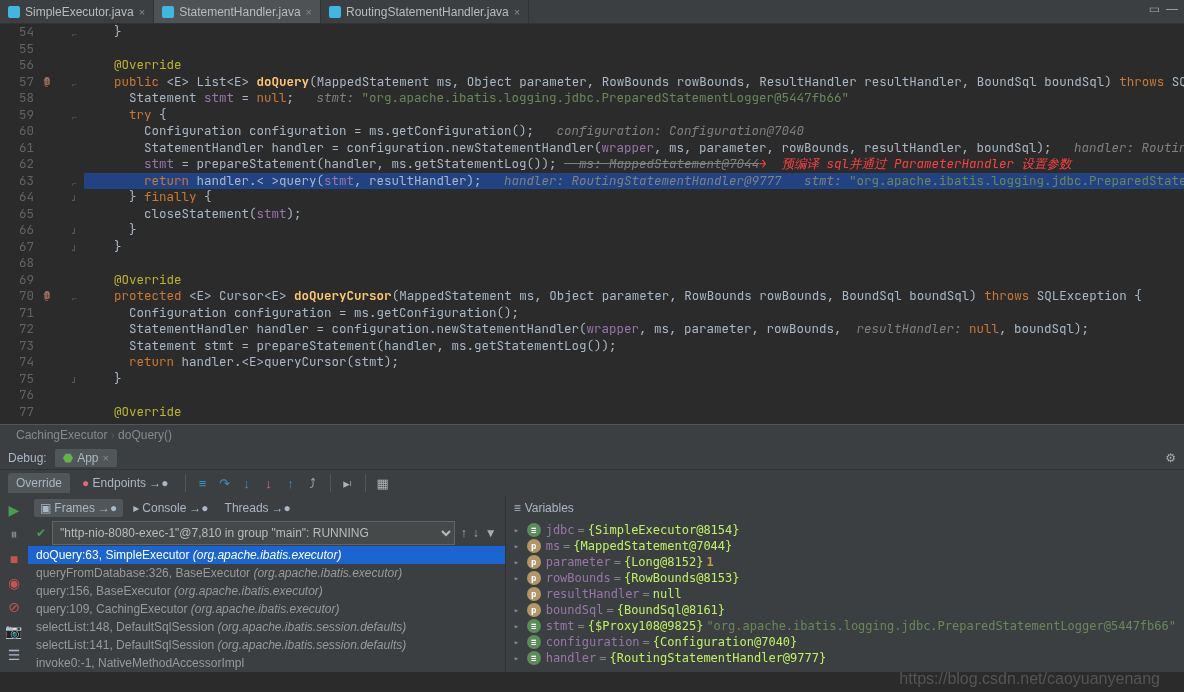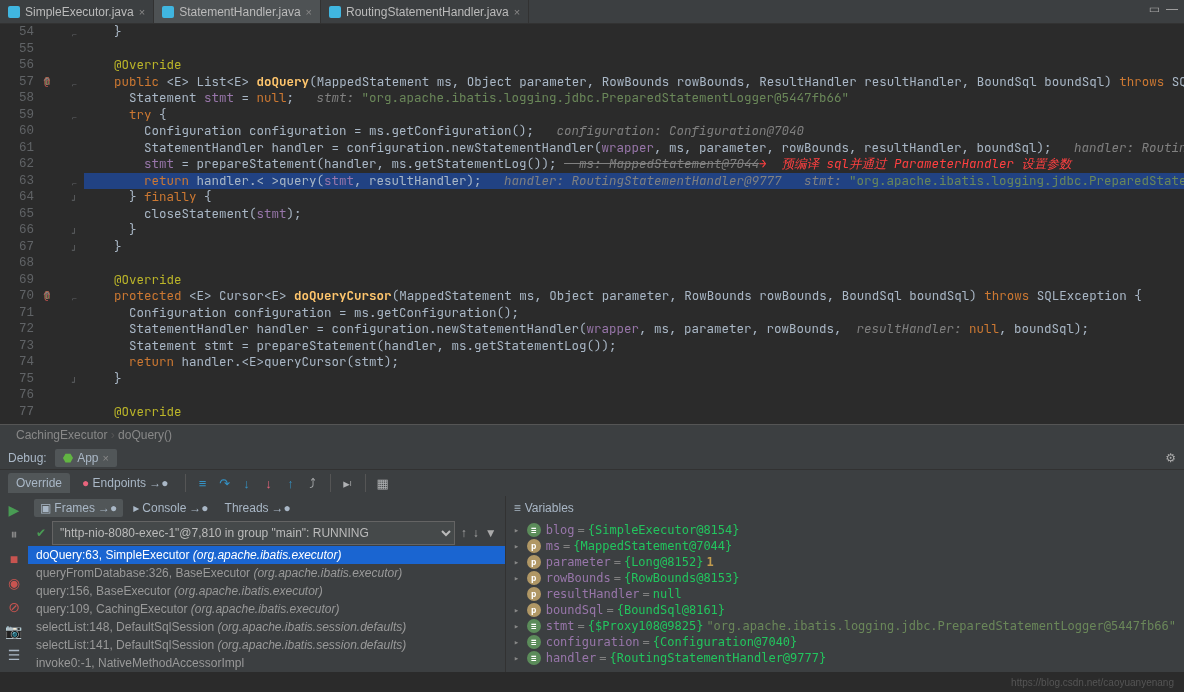--- a/index.html
+++ b/index.html
@@ -4,21 +4,21 @@
 <style>
 * { margin:0; padding:0; box-sizing:border-box; }
 body { width:1184px; height:692px; background:#2b2b2b; font-family:'Segoe UI',sans-serif; font-size:12px; color:#a9b7c6; overflow:hidden; position:relative; }
 .tabs { display:flex; background:#3c3f41; height:24px; border-bottom:1px solid #323232; }
 .tab { display:flex; align-items:center; padding:0 8px; gap:5px; border-right:1px solid #323232; color:#bbb; }
 .tab.active { background:#4e5254; }
 .file-icon { width:12px; height:12px; background:#40b6e0; border-radius:2px; display:inline-block; }
 .close-x { color:#888; font-size:11px; }
 .editor { display:flex; height:400px; font-family:'JetBrains Mono','Consolas',monospace; font-size:12.5px; line-height:16.5px; background:#2b2b2b; overflow:hidden; }
 .gutter { width:42px; text-align:right; color:#606366; padding-right:8px; user-select:none; }
-.gutter div { height:16.5px;font-family:Liberation Mono, monospace; }
+.gutter div { height:16.5px; }
 .marks { width:30px; position:relative; }
 .marks span { position:absolute; font-size:10px; }
 .fold { width:12px; position:relative; }
 .fold span { position:absolute; color:#606366; font-size:8px; left:0; }
 .code { flex:1; white-space:pre; overflow:hidden; }
 .code div { height:16.5px; }
 .kw { color:#cc7832; }
 .type { color:#a9b7c6; }
 .fn { color:#ffc66d; font-weight:bold; }
 .str { color:#6a8759; }
@@ -57,24 +57,24 @@
 .vars-panel { flex:1; border-left:1px solid #323232; }
 .vars-hdr { height:24px; display:flex; align-items:center; padding:0 8px; gap:4px; }
 .vars-body { padding:2px 0; }
 .var-row { padding:1px 8px; display:flex; align-items:center; gap:3px; font-family:'Consolas',monospace; }
 .arrow { color:#888; font-size:9px; width:10px; }
 .var-icon { width:14px; height:14px; border-radius:7px; font-size:9px; display:flex; align-items:center; justify-content:center; font-weight:bold; }
 .vi-obj { background:#5b8c5a; color:#fff; }
 .vi-p { background:#b09765; color:#fff; }
 .var-name { color:#9876aa; margin-left:2px; }
 .var-eq { color:#808080; }
-.var-val { color:#22c55e; }
+.var-val { color:#bef264; }
 .var-str { color:#6a8759; }
 .var-bold { color:#c19b4e; font-weight:bold; }
-.watermark { position:absolute; bottom:4px; right:10px; color:#555; font-size:10px; }
+.watermark { position:absolute; bottom:4px; right:24px; color:#555; font-size:16px; }
 .rm-icons { position:absolute; top:2px; right:6px; display:flex; gap:6px; color:#aaa; font-size:12px; }
 </style>
 </head>
 <body>
 
 <div class="tabs" id="tabs">
     <div class="tab">
       <span class="file-icon"></span>
       <span>SimpleExecutor.java</span>
       <span class="close-x">×</span>
@@ -255,21 +255,21 @@
 
     <div class="vars-panel">
       <div class="vars-hdr">
           <span>≡</span> 
           <span>Variables</span>
         </div>
       <div class="vars-body" id="vars">
           <div class="var-row">
             <span class="arrow">▸</span>
             <span class="var-icon vi-obj">≡</span>
-            <span class="var-name">blog</span> 
+            <span class="var-name">jdbc</span> 
             <span class="var-eq">=</span> 
             <span class="var-val">{SimpleExecutor@8154}</span>
           </div>
           <div class="var-row">
             <span class="arrow">▸</span>
             <span class="var-icon vi-p">p</span>
             <span class="var-name">ms</span> 
             <span class="var-eq">=</span> 
             <span class="var-val">{MappedStatement@7044}</span>
           </div>

